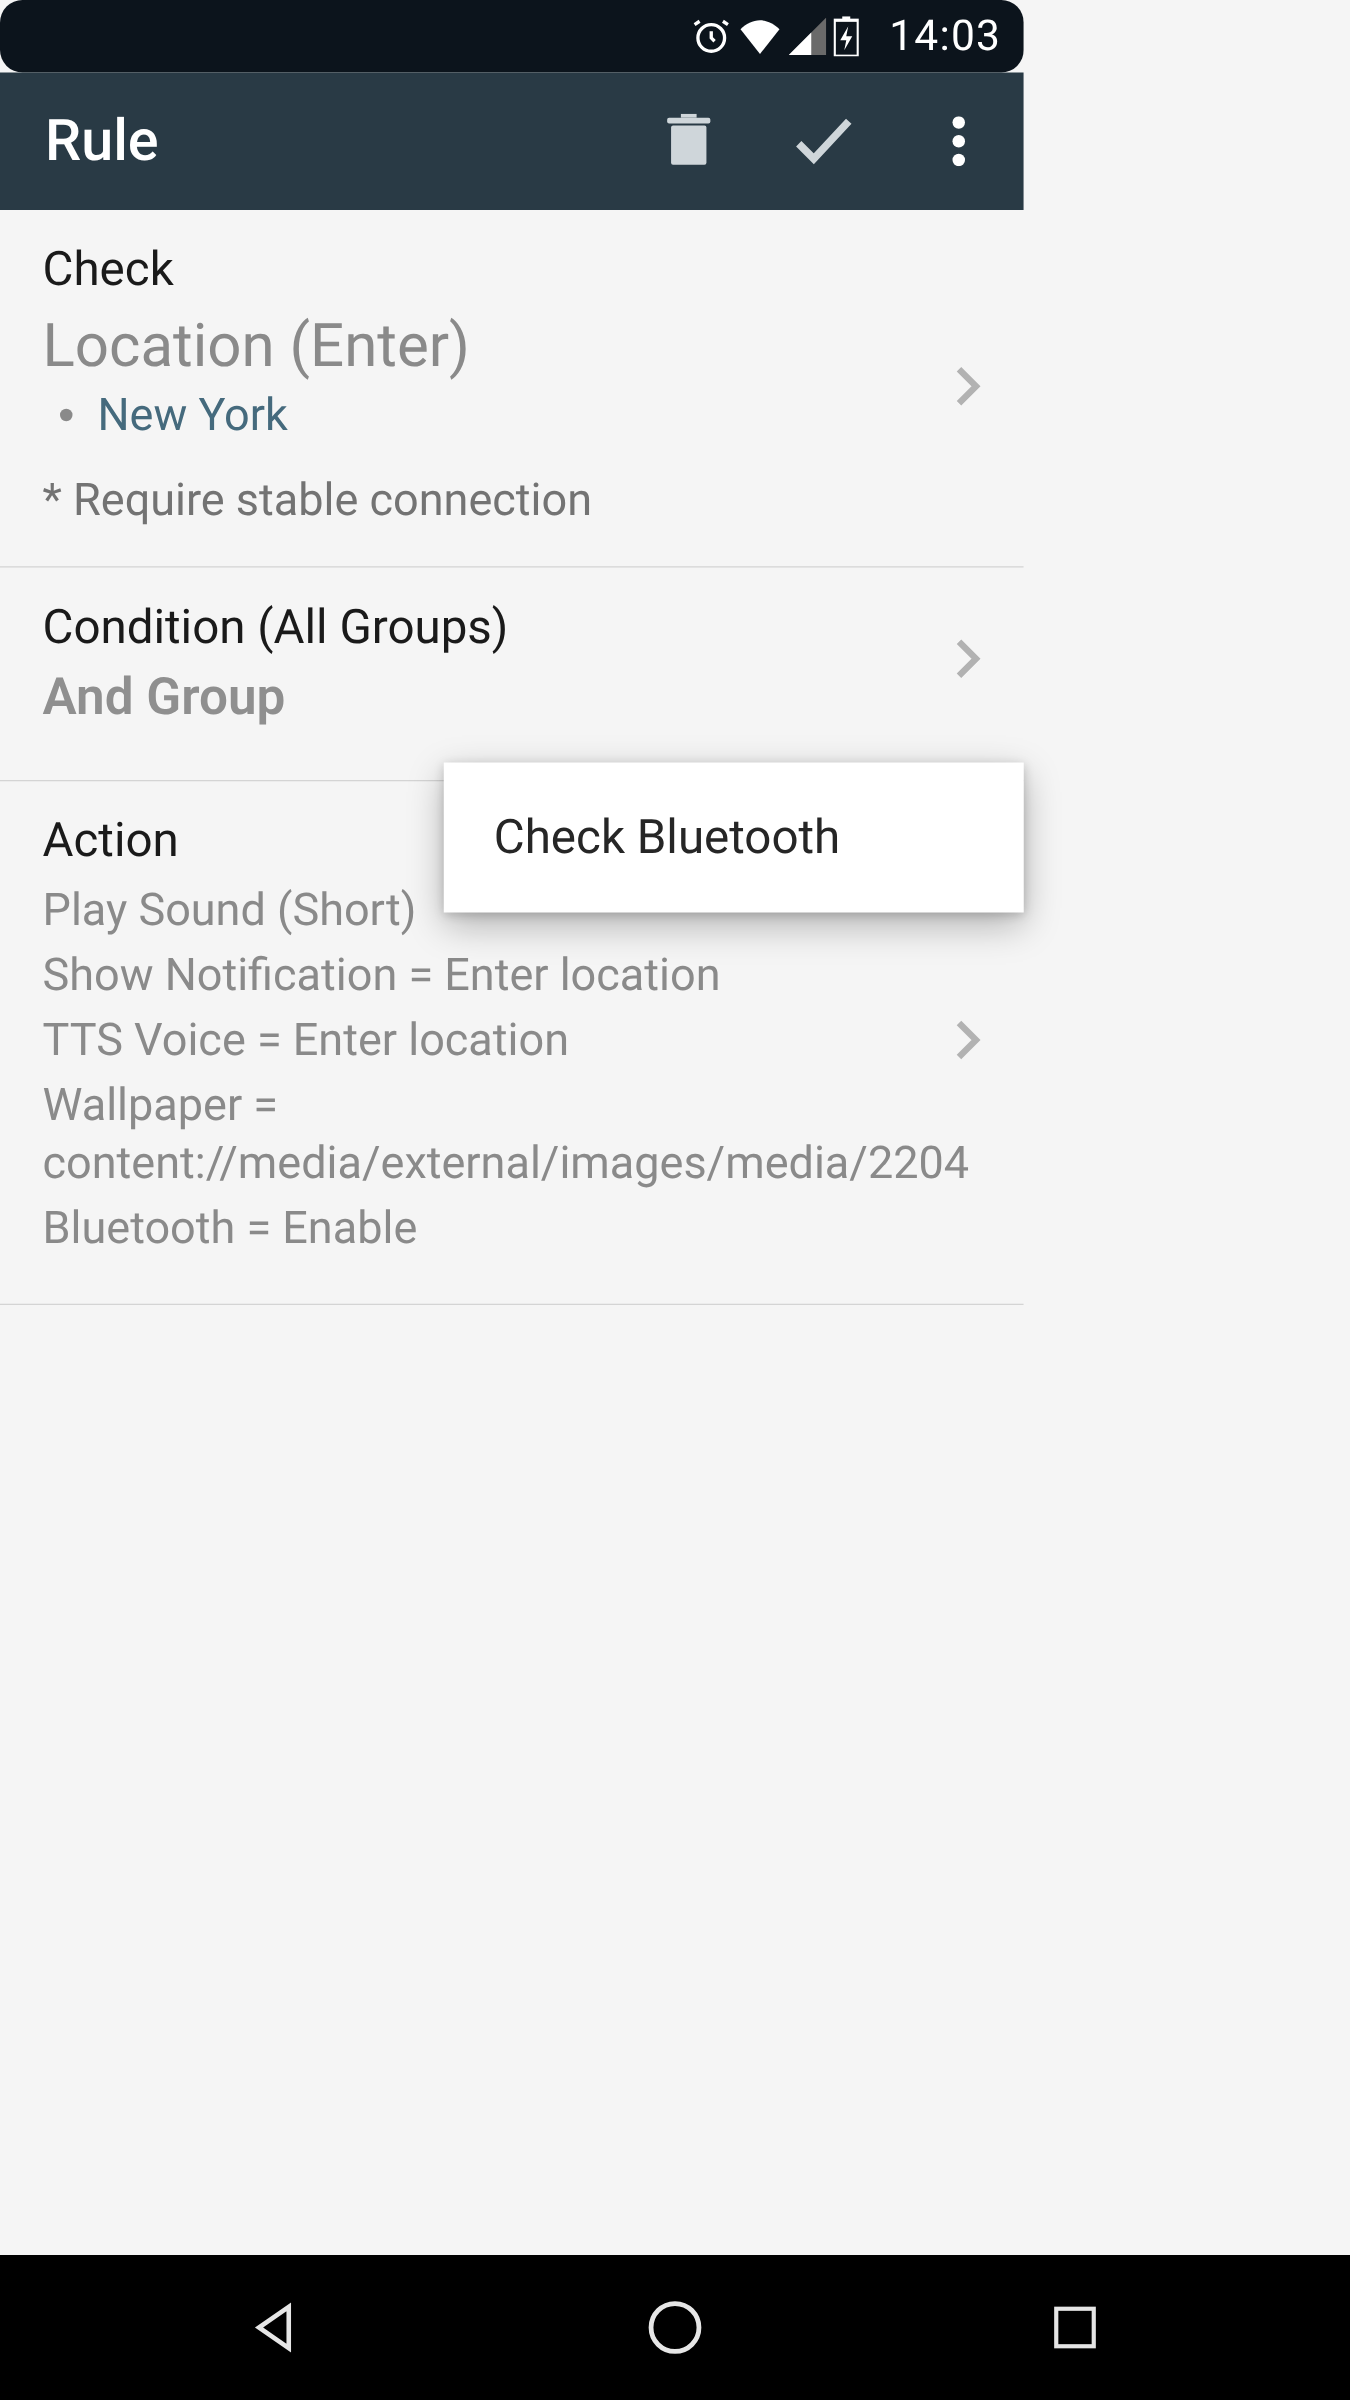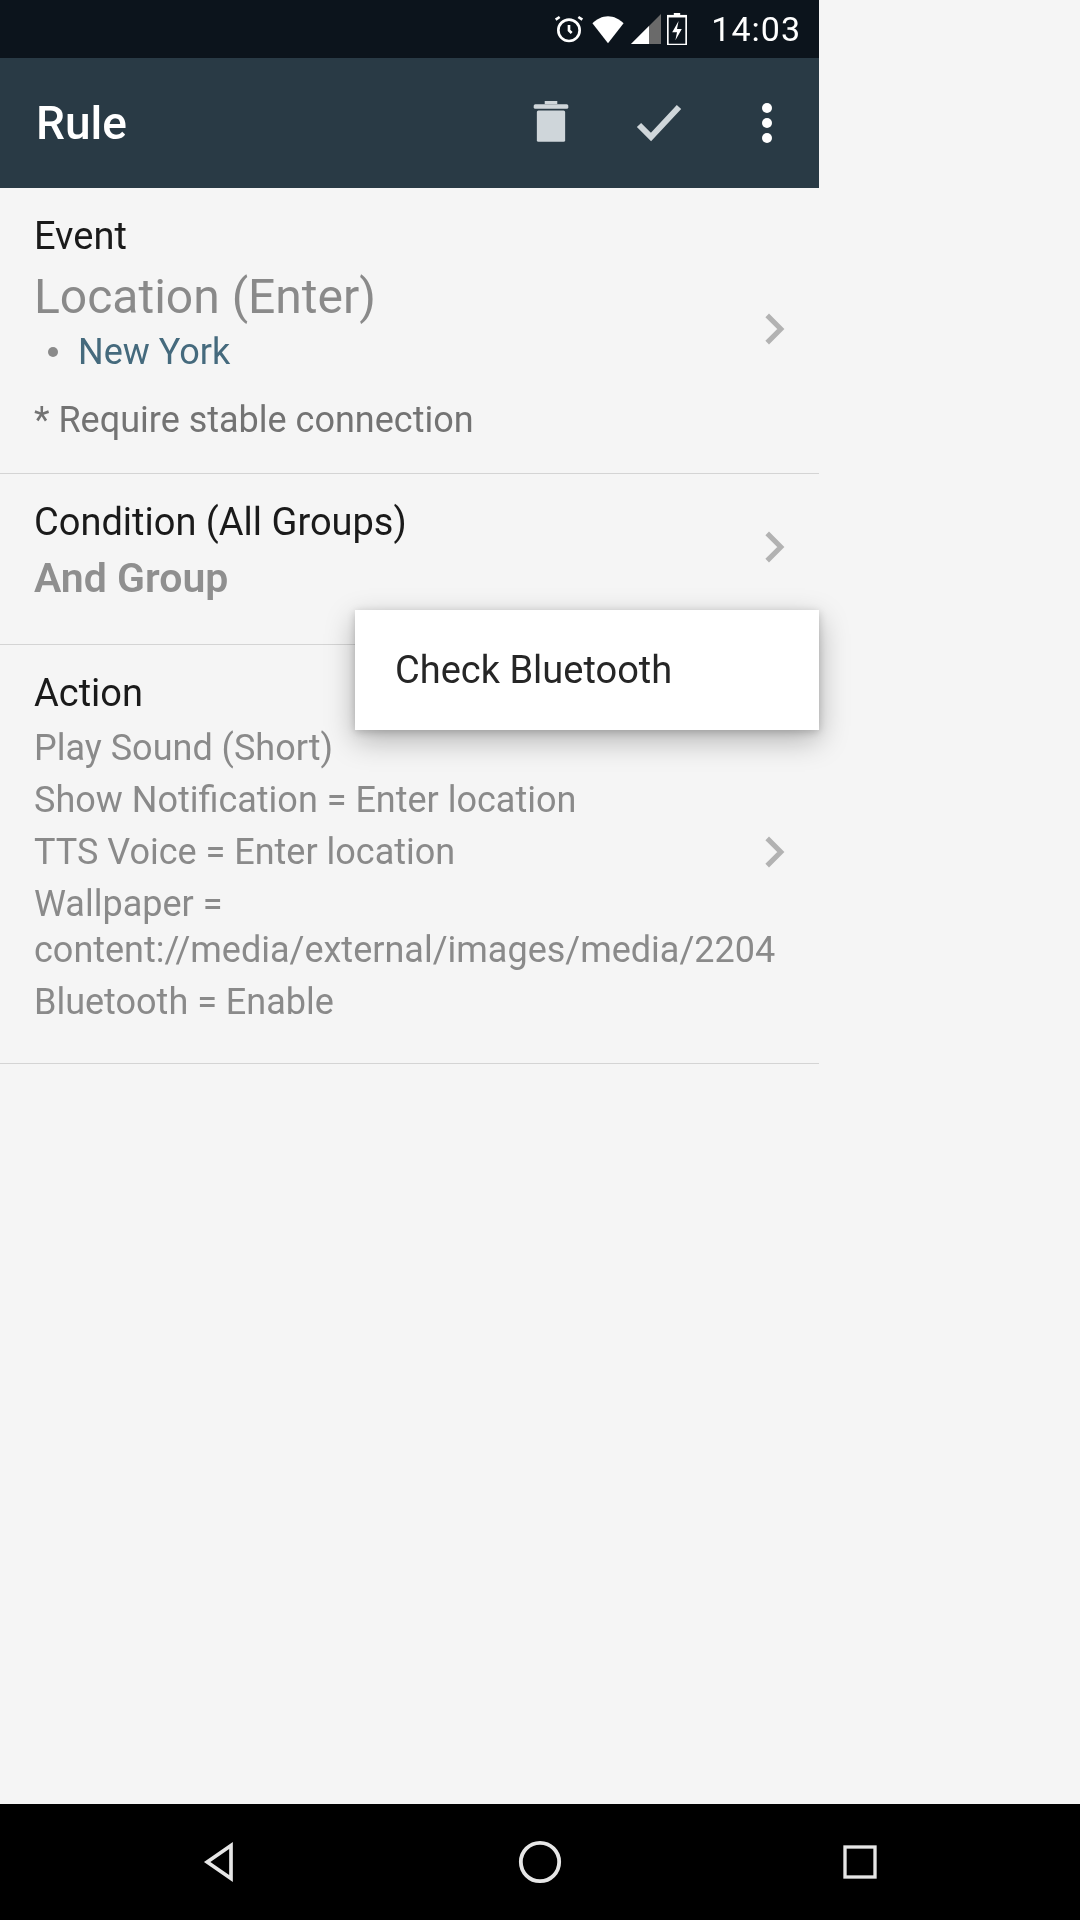--- a/index.html
+++ b/index.html
@@ -1,24 +1,24 @@
 <!DOCTYPE html>
 <html><head>
 <meta charset="utf-8">
 <style>
 * { margin:0; padding:0; box-sizing:border-box; }
 html, body { width:819px; height:1456px; font-family:Roboto,Arial,sans-serif; background:#f5f5f5; overflow:hidden; }
 
 
-.statusbar { height:58px; background:#0c141c; color:#fff; display:flex; justify-content:flex-end; align-items:center; padding-right:18px; gap:24px; }
+.statusbar { height:58px; background:#0c141c; color:#fff; display:flex; justify-content:flex-end; align-items:center; padding-right:18px; gap:24px;border-radius:18px; }
 .status-time { font-size:34px; font-weight:400; letter-spacing:1px; }
 .status-icons { display:flex; align-items:center; gap:6px; }
 
 
-.appbar { height:130px; background:#293a45; color:#fff; display:flex; align-items:center; padding:0 26px 0 36px; }
+.appbar { height:110px; background:#293a45; color:#fff; display:flex; align-items:center; padding:0 26px 0 36px; }
 .appbar-title { font-size:46px; font-weight:500; flex:1; }
 .appbar-actions { display:flex; align-items:center; gap:56px; }
 .icon-btn { width:52px; height:52px; display:flex; align-items:center; justify-content:center; cursor:pointer; }
 
 
 .content { background:#f5f5f5; }
 .section { padding:26px 34px 32px 34px; border-bottom:1px solid #d4d4d4; position:relative; }
 .section-title { font-size:38px; color:#1a1a1a; font-weight:400; margin-bottom:10px; }
 .sub1 { font-size:48px; color:#8a8a8a; margin-bottom:6px; }
 .sub2 { font-size:36px; color:#8a8a8a; margin-bottom:6px; line-height:1.28; }
@@ -84,21 +84,21 @@
           <circle cx="3" cy="12" r="3"></circle>
           <circle cx="3" cy="21" r="3"></circle>
         </svg>
     </div>
   </div>
 </div>
 
 <div class="content">
 
   <div class="section">
-    <div class="section-title">Event</div>
+    <div class="section-title">Check</div>
     <div class="sub1">Location (Enter)</div>
     <div class="bullet-row">
       <div class="bullet-dot"></div>
       <span class="bullet-text">New York</span>
     </div>
     <div class="footnote">* Require stable connection</div>
     <div class="chevron">
       <svg width="22" height="34" viewBox="0 0 12 20" fill="none" stroke="#b2b2b2" stroke-width="3">
           <path d="M2 2l8 8-8 8"></path>
         </svg>

